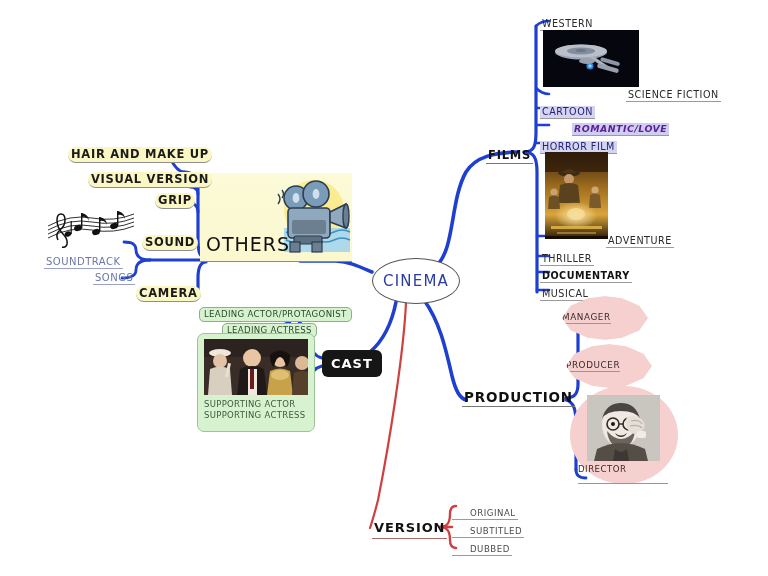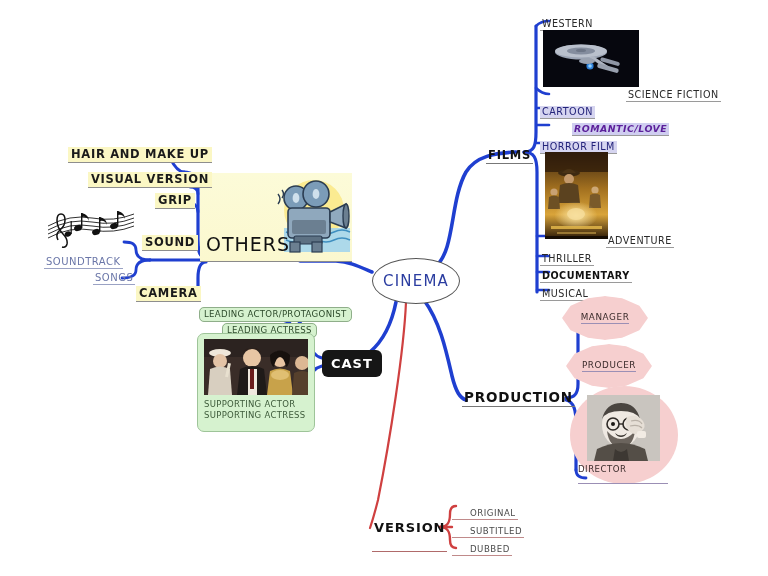--- a/index.html
+++ b/index.html
@@ -38,20 +38,21 @@
   .others-text{
     position:absolute;left:206px;top:233px;font-size:19px;letter-spacing:1px;color:#111;
     font-family:"DejaVu Sans",sans-serif;
   }
 
   
   .hl{
     font-size:11.5px;font-weight:bold;color:#1a1a1a;letter-spacing:0.7px;
     background:#fbf7c4;border-bottom:1.4px solid #8e8e8e;padding:0 3px 1px 3px;
     font-family:"DejaVu Sans",sans-serif;
+    border-radius:8px;
   }
   .plainblue{
     font-size:10px;color:#6a76a8;letter-spacing:0.5px;
     border-bottom:1px solid #9aa2c4;padding:0 2px 1px 2px;
     font-family:"DejaVu Sans",sans-serif;
   }
 
   
   .film{
     font-size:9.6px;color:#2a2a2a;letter-spacing:0.5px;
@@ -81,35 +82,35 @@
   .cast-photo{position:absolute;left:6px;top:5px;width:104px;height:56px;overflow:hidden;}
   .cast-cap{position:absolute;left:6px;top:65px;font-size:8.5px;color:#3d5a3a;line-height:11px;
     letter-spacing:0.3px;font-family:"DejaVu Sans",sans-serif;}
 
   
   .lens{
     width:86px;height:44px;background:#f6cfcf;
     
     border-radius:50% 50% 50% 50% / 50% 50% 50% 50%;
     clip-path:polygon(0% 50%,10% 22%,30% 5%,50% 0%,70% 5%,90% 22%,100% 50%,90% 78%,70% 95%,50% 100%,30% 95%,10% 78%);
-    display:flex;align-items:center;justify-content:center;
+    display:flex;align-items:center;
   }
   .lens span{font-size:8.8px;color:#3a2b2b;letter-spacing:0.6px;
     border-bottom:1px solid #9b8fb5;padding-bottom:1px;font-family:"DejaVu Sans",sans-serif;}
   .dir-circle{
     left:570px;top:386px;width:108px;height:98px;background:#f6cfcf;border-radius:50%;
   }
   .dir-photo{position:absolute;left:17px;top:9px;width:73px;height:66px;overflow:hidden;}
   .dir-cap{position:absolute;left:8px;top:78px;font-size:8.6px;color:#3a2b2b;letter-spacing:0.5px;
     border-bottom:1.2px solid #9b8fb5;padding-bottom:9px;width:90px;
     font-family:"DejaVu Sans",sans-serif;}
 
   
   .ver-main{font-size:13px;font-weight:bold;color:#111;letter-spacing:0.9px;
-    border-bottom:1.4px solid #b06a6a;padding:0 2px 16px 2px;font-family:"DejaVu Sans",sans-serif;}
+    border-bottom:1.4px solid #b06a6a;padding:0 2px 3px 2px;font-family:"DejaVu Sans",sans-serif;}
   .ver-sub{font-size:8.6px;color:#4a4a4a;letter-spacing:0.5px;
     border-bottom:1px solid #c08a8a;padding:0 2px 1px 18px;font-family:"DejaVu Sans",sans-serif;}
 
   
   .imgbox{position:absolute;overflow:hidden;}
 </style>
 </head>
 <body>
 
 <div id="canvas">

